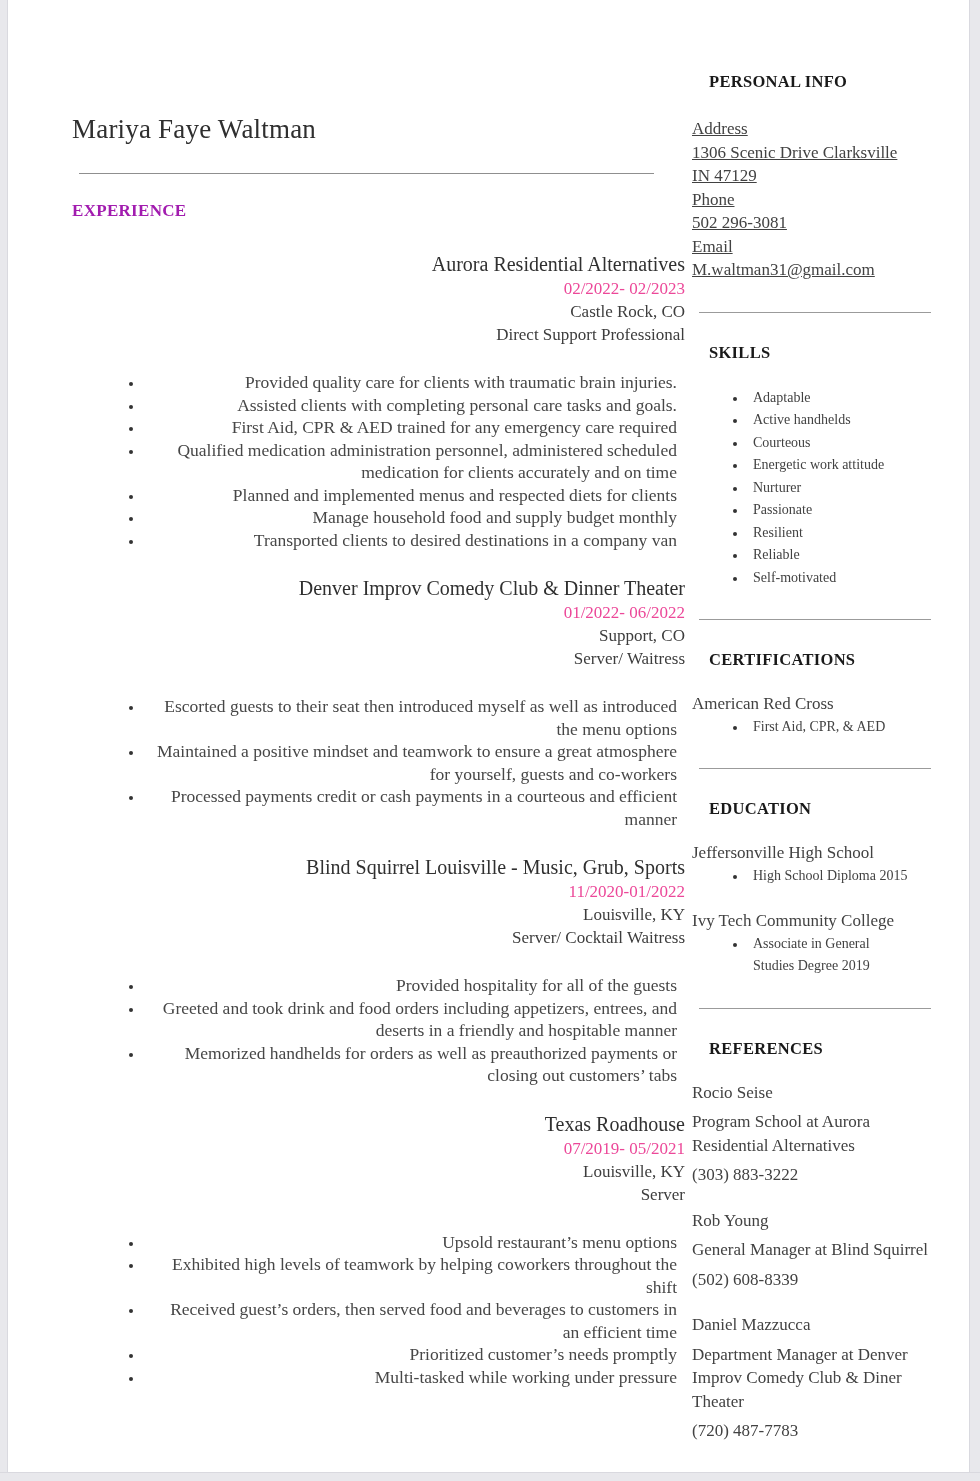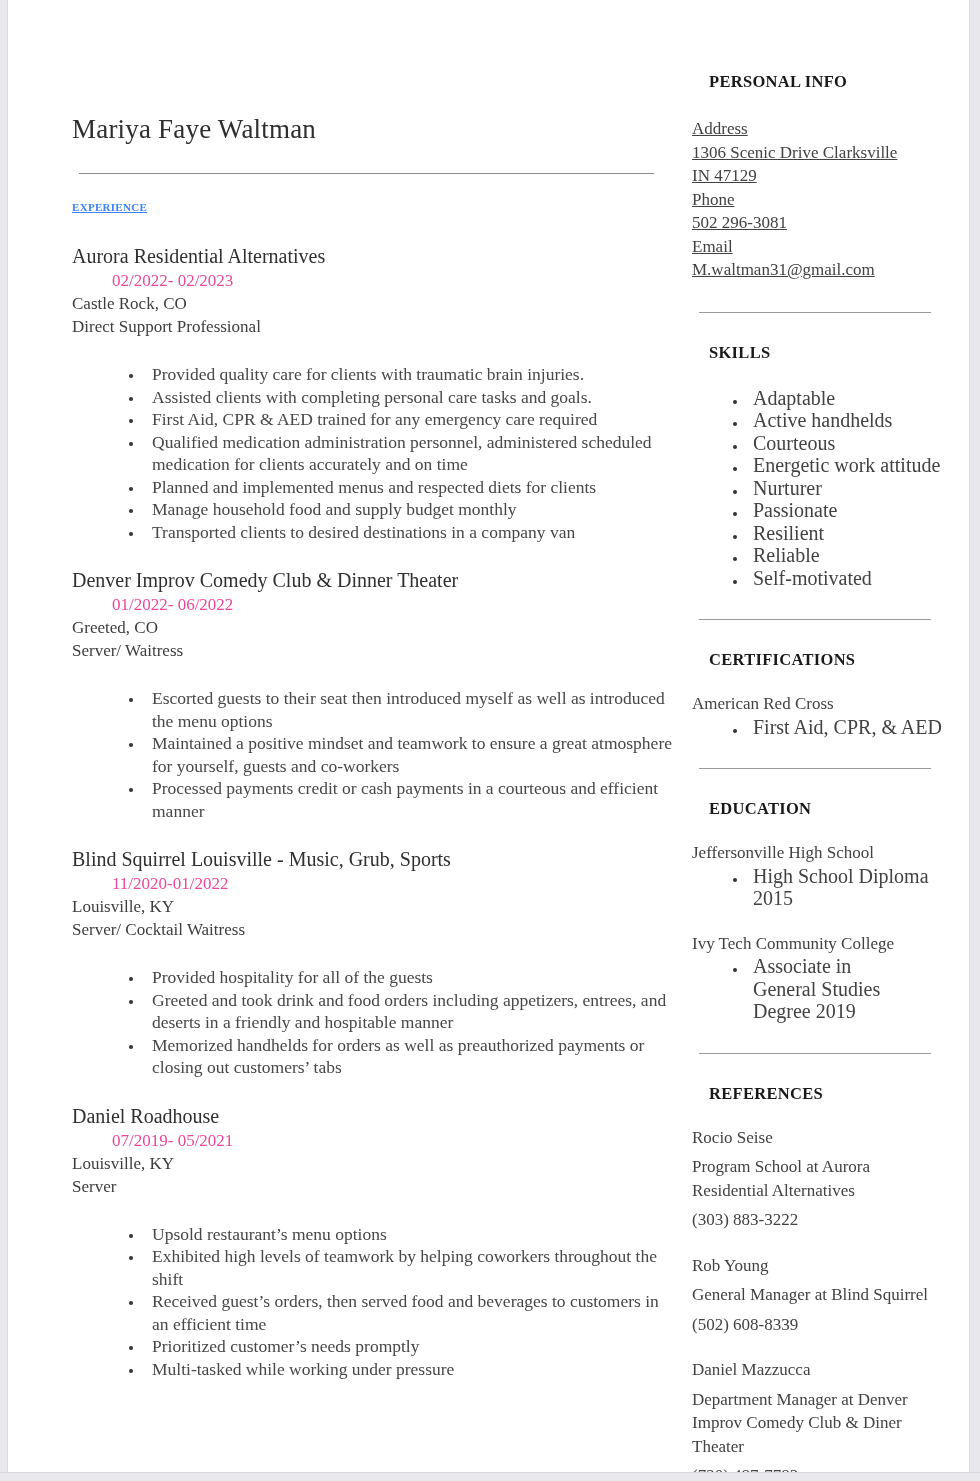--- a/index.html
+++ b/index.html
@@ -23,25 +23,24 @@
   .col-left { width:677px; box-sizing:border-box; padding-left:64px; }
   .name {
     margin-top:112px; font-size:27px; line-height:34px; color:#2f2f2f;
     font-weight:400; letter-spacing:0.2px;
   }
   .name-divider {
     border:none; border-top:1px solid #8f8f8f;
     margin:27px 0 0 7px; width:575px; height:0;
   }
   .section-heading {
-    font-size:11px; font-weight:700; color:#3b82f6; letter-spacing:0.3px;
+    font-size:17px; font-weight:700; color:#a21caf; letter-spacing:0.3px;
     margin-top:27px;
-    text-decoration:underline;
-  }
-  .job { margin-top:30px; }
+  }
+  .job { margin-top:30px;text-align:right; }
   .job + .job { margin-top:24px; }
   .job-company { font-size:20px; line-height:26px; color:#303030; font-weight:400; }
   .job-dates   { font-size:17px; line-height:23px; text-indent:40px; color:#ec4899; }
   .job-meta    { font-size:17px; line-height:23px; color:#3d3d3d; }
   .job-bullets {
     margin:25px 8px 0 0; padding:0 0 0 72px; list-style:disc outside;
   }
   .job-bullets li {
     font-size:17.5px; line-height:22.5px; color:#474747; max-width:556px;
     padding-left:8px;
@@ -54,21 +53,21 @@
     font-size:16.5px; font-weight:700; color:#191919; letter-spacing:0.3px;margin-left:24px;
   }
   .sb-section-pi .sb-heading { margin-top:72px; }
   .sb-lines { margin-top:25px; margin-left:7px;text-decoration:underline; }
   .sb-line { font-size:17px; line-height:23.5px; color:#424242; }
   .sb-divider {
     border:none; border-top:1px solid #9b9b9b;
     margin:30px 0 30px 14px; width:232px; height:0;
   }
   .sb-bullets { margin:24px 0 0 0; padding:0 0 0 62px; list-style:disc outside; }
-  .sb-bullets li { font-size:20px; line-height:22.5px; color:#424242; padding-left:6px; max-width:146px; }
+  .sb-bullets li { font-size:14px; line-height:22.5px; color:#424242; padding-left:6px; max-width:146px; }
   .sb-bullets li.wide { max-width:210px; }
   .sb-bullets li::marker { font-size:12px; color:#333; }
   .sb-sub { margin-top:22px; margin-left:7px; font-size:17px; line-height:23.5px; color:#424242; }
   .ref-person { margin-top:22px; margin-left:7px; max-width:252px; }
   .ref-line { font-size:17px; line-height:23.5px; color:#424242;margin-top:6px; }
 </style>
 </head>
 <body>
 
 <div class="edge edge-left"></div>
@@ -96,21 +95,21 @@
           <li>Qualified medication administration personnel, administered scheduled medication for clients accurately and on time</li>
           <li>Planned and implemented menus and respected diets for clients</li>
           <li>Manage household food and supply budget monthly</li>
           <li>Transported clients to desired destinations in a company van</li>
         </ul>
       </div>
 
       <div class="job">
         <div class="job-company">Denver Improv Comedy Club &amp; Dinner Theater</div>
         <div class="job-dates">01/2022- 06/2022</div>
-        <div class="job-meta">Greeted, CO</div>
+        <div class="job-meta">Support, CO</div>
         <div class="job-meta">Server/ Waitress</div>
         <ul class="job-bullets">
           <li>Escorted guests to their seat then introduced myself as well as introduced the menu options</li>
           <li>Maintained a positive mindset and teamwork to ensure a great atmosphere for yourself,  guests and co-workers</li>
           <li>Processed payments credit or cash payments in a courteous and efficient manner</li>
         </ul>
       </div>
 
       <div class="job">
         <div class="job-company">Blind Squirrel Louisville - Music, Grub, Sports</div>
@@ -118,21 +117,21 @@
         <div class="job-meta">Louisville, KY</div>
         <div class="job-meta">Server/ Cocktail Waitress</div>
         <ul class="job-bullets">
           <li>Provided hospitality for all of the guests</li>
           <li>Greeted and took drink and food orders including appetizers, entrees, and deserts in a friendly and hospitable manner</li>
           <li>Memorized handhelds for orders as well as preauthorized payments or closing out customers’ tabs</li>
         </ul>
       </div>
 
       <div class="job">
-        <div class="job-company">Daniel Roadhouse</div>
+        <div class="job-company">Texas Roadhouse</div>
         <div class="job-dates">07/2019- 05/2021</div>
         <div class="job-meta">Louisville, KY</div>
         <div class="job-meta">Server</div>
         <ul class="job-bullets">
           <li>Upsold restaurant’s menu options</li>
           <li>Exhibited high levels of teamwork by helping coworkers throughout the shift</li>
           <li>Received guest’s orders, then served food and beverages to customers in an efficient time</li>
           <li>Prioritized customer’s needs promptly</li>
           <li>Multi-tasked while working under pressure</li>
         </ul>

